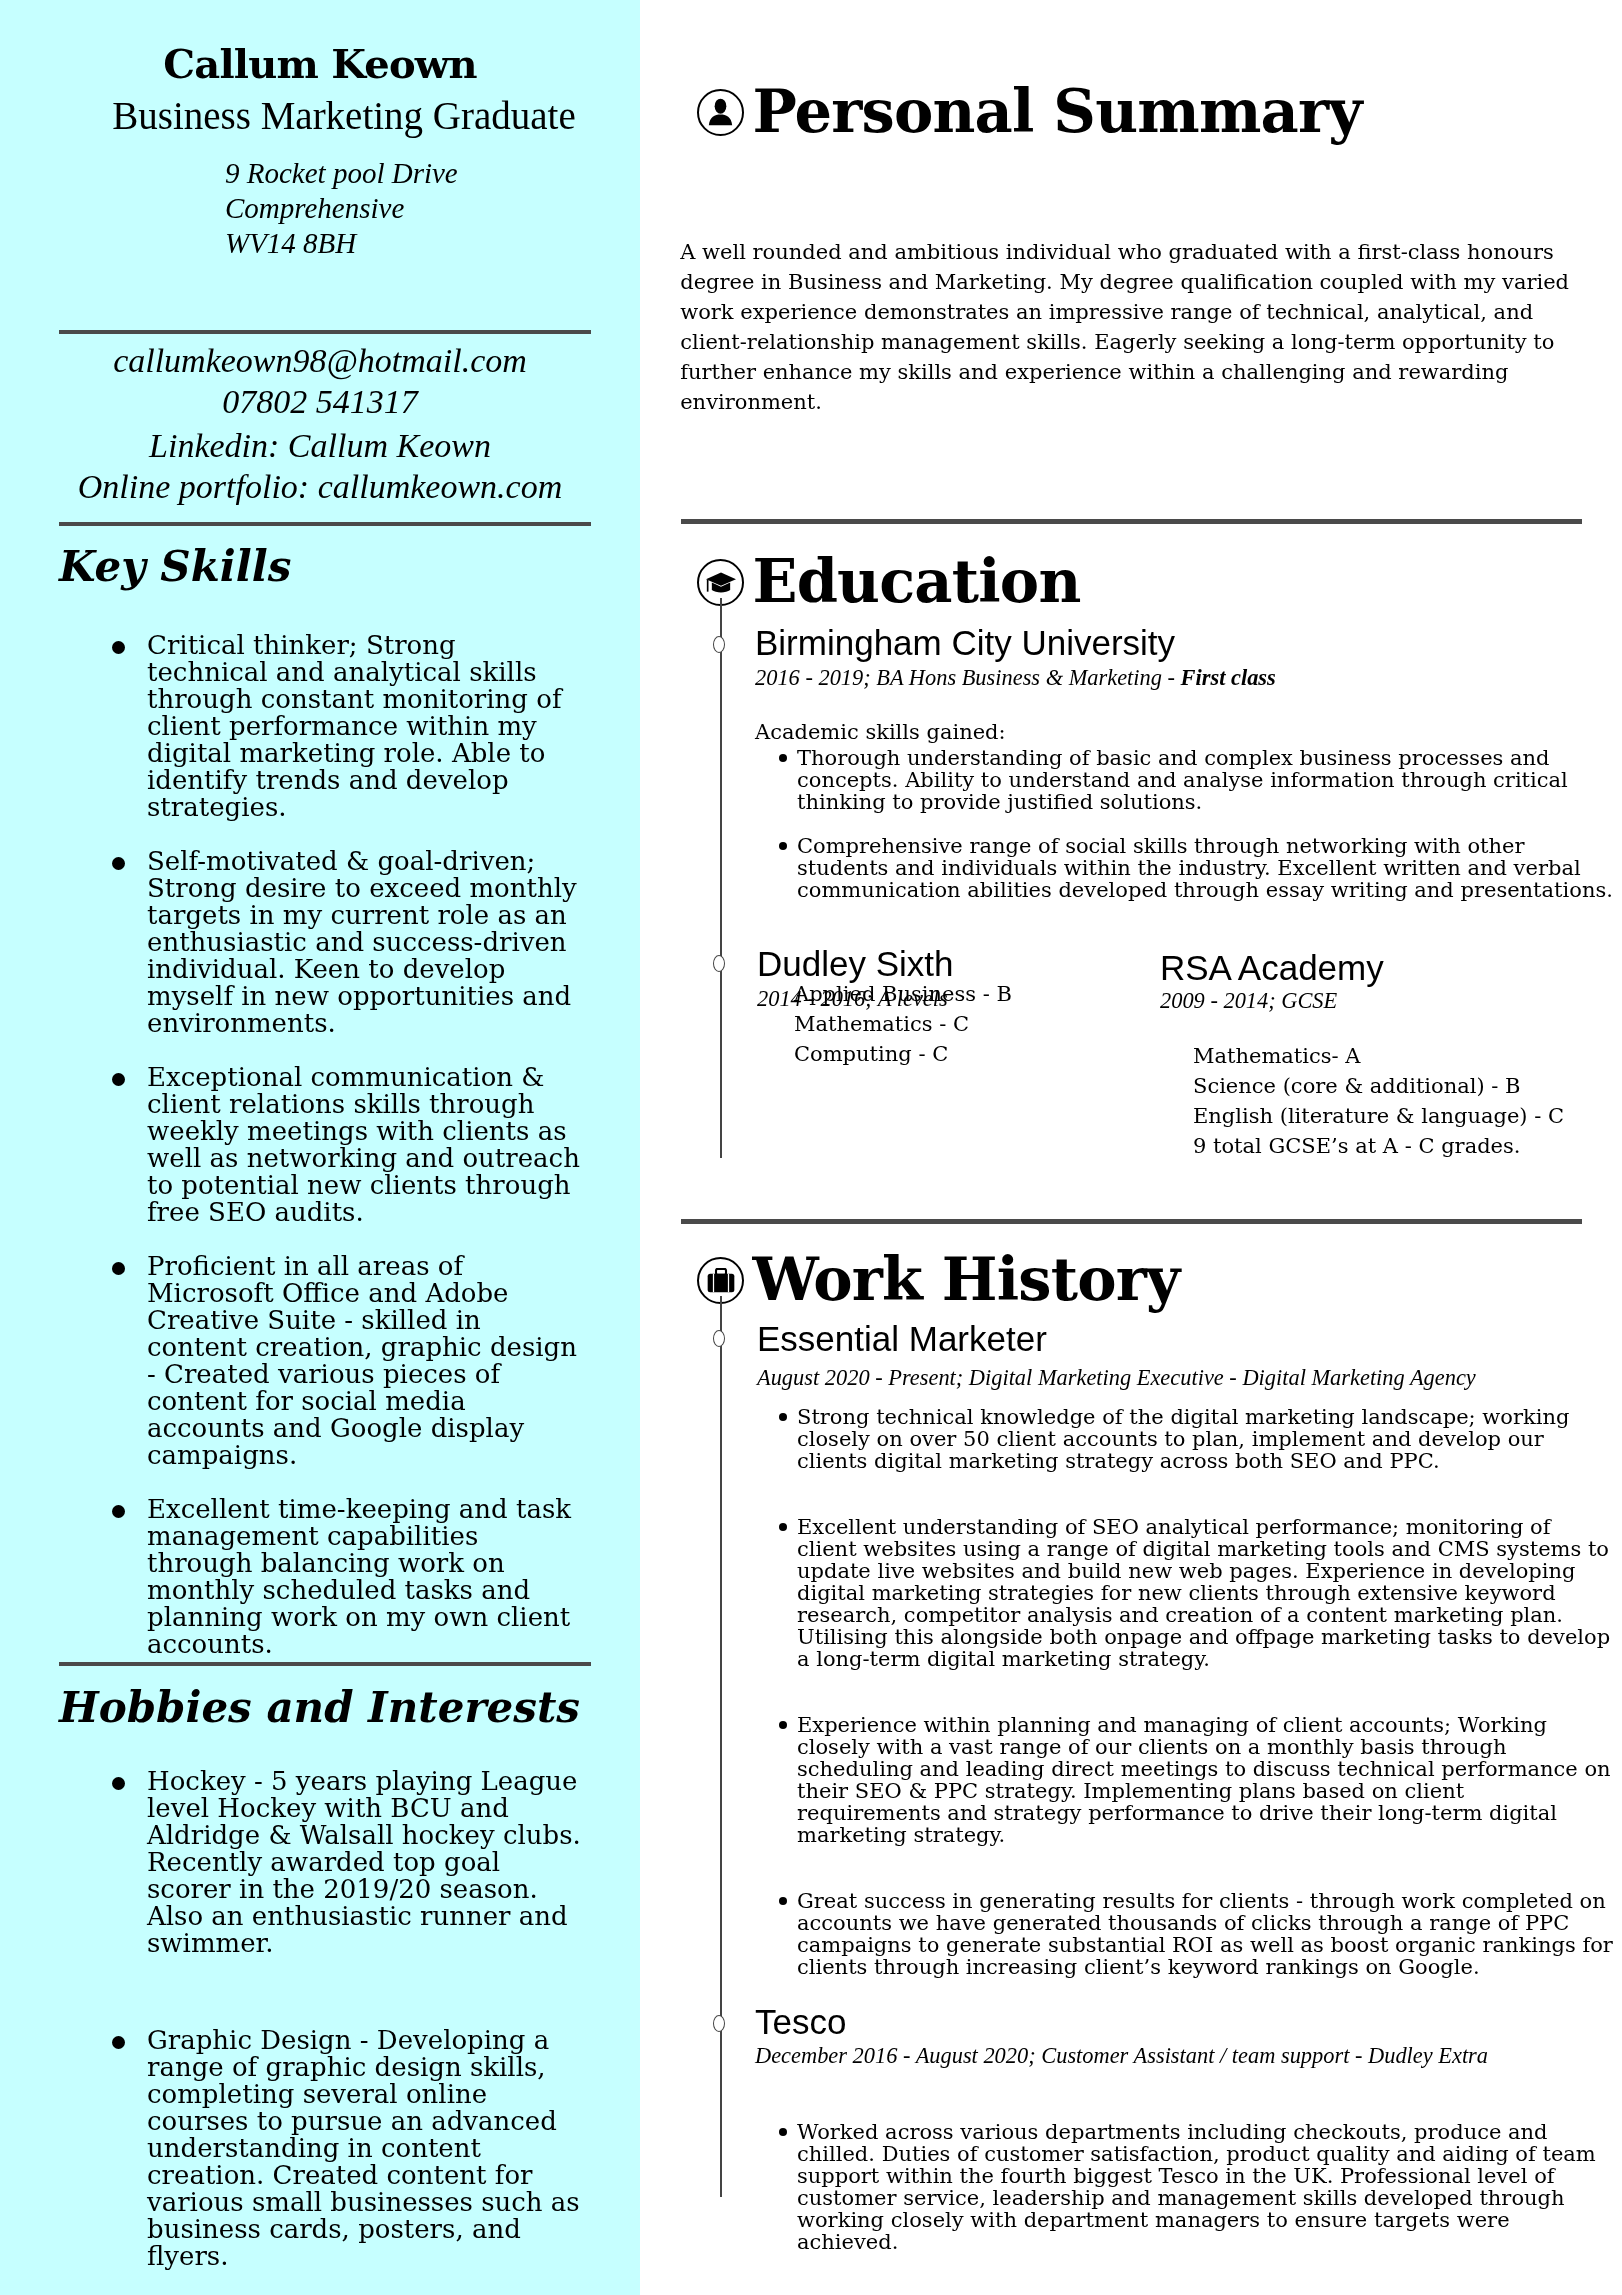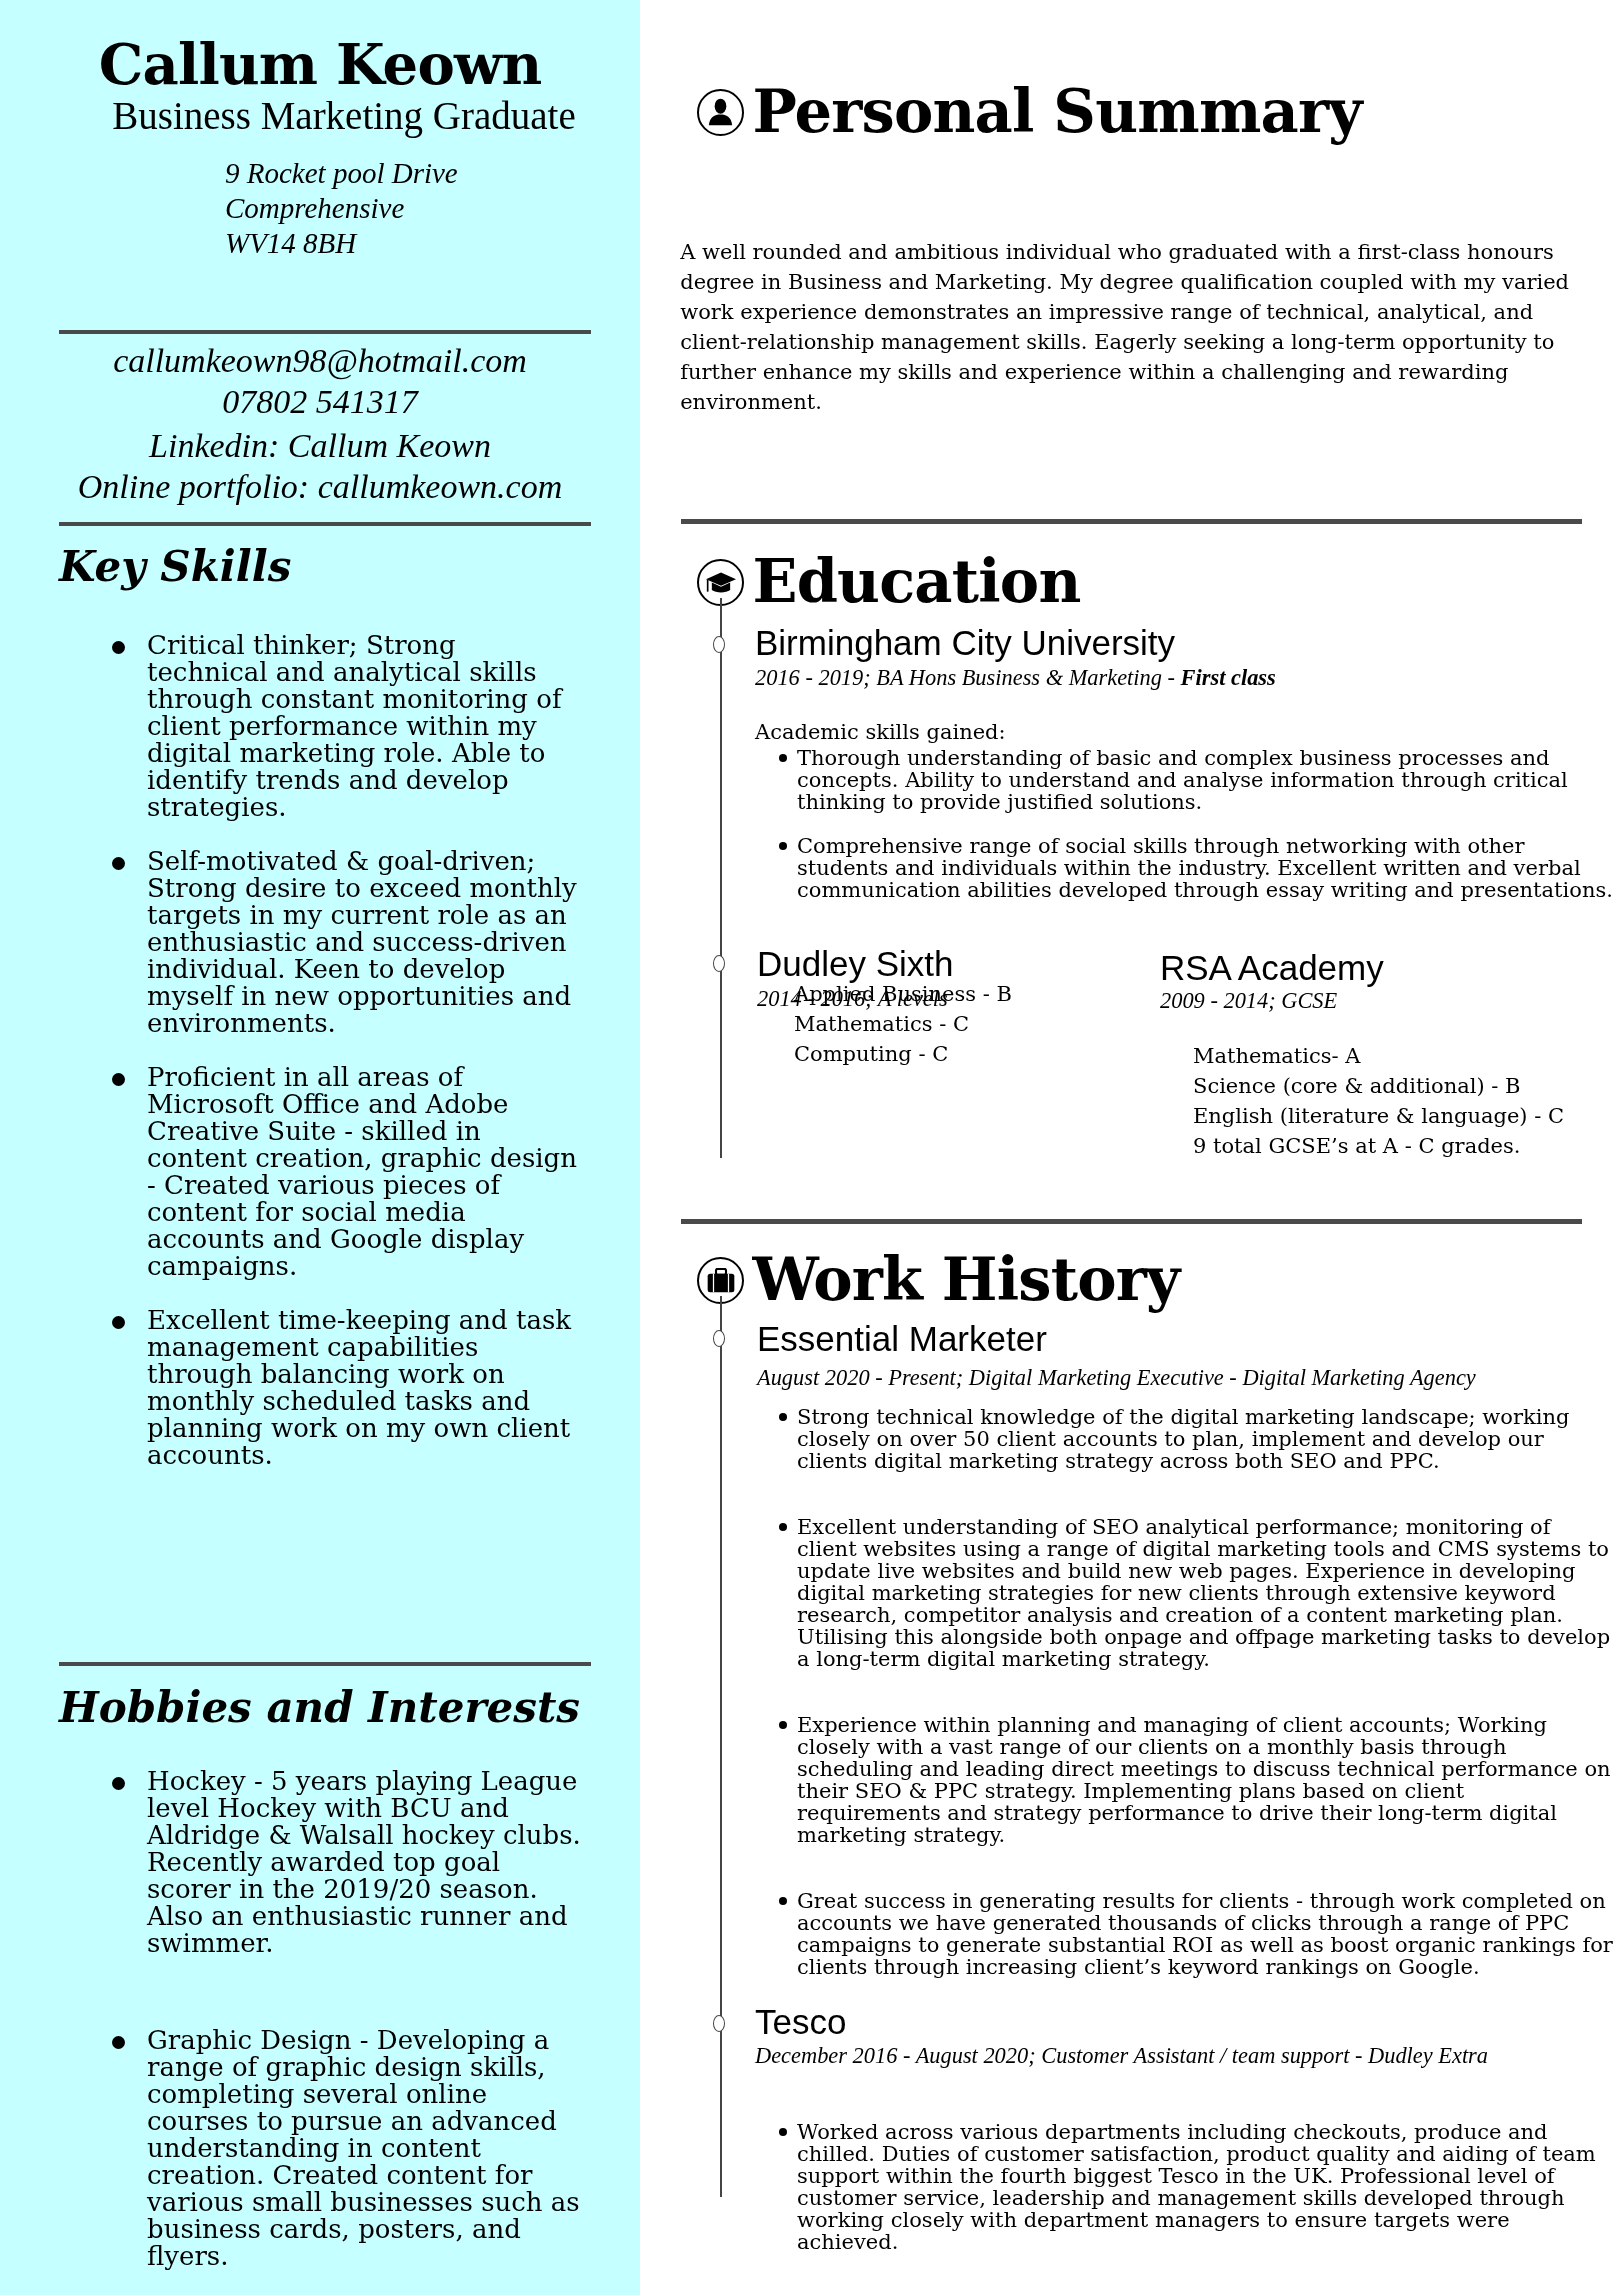--- a/index.html
+++ b/index.html
@@ -7,21 +7,21 @@
     width: 1623px; height: 2295px; position: relative; overflow: hidden;
     background: #ffffff; color: #000;
     font-family: "DejaVu Serif", "Liberation Serif", serif;
   }
   .sidebar {
     position: absolute; left: 0; top: 0; width: 640px; height: 2295px;
     background: #c6ffff;
   }
   .name {
     position: absolute; left: 0; width: 640px; top: 32px; text-align: center;
-    font-family: "DejaVu Serif", serif; font-weight: bold; font-size: 56px; line-height: 64px;
+    font-family: "DejaVu Serif", serif; font-weight: bold; font-size: 40px; line-height: 64px;
     letter-spacing: -0.8px;
   }
   .subtitle {
     position: absolute; left: 0; width: 640px; top: 93px; text-align: center;
     font-family: "Liberation Serif", serif; font-size: 39px; line-height: 46px; padding-left: 24px;
   }
   .address {
     position: absolute; left: 225px; top: 156px;
     font-family: "Liberation Serif", serif; font-style: italic; font-size: 29px; line-height: 35px;
   }
@@ -102,20 +102,21 @@
     <div>07802 541317</div>
     <div style="margin-top:3.4px;">Linkedin: Callum Keown</div>
     <div>Online portfolio: callumkeown.com</div>
   </div>
   <div class="hr-side" style="top:522px;"></div>
 
   <div class="side-heading" style="top:541px;">Key Skills</div>
   <ul class="side-list" style="top:632px;">
     <li style="margin-bottom:27px;"><span class="bullet"></span><span>Critical thinker; Strong technical and analytical skills through constant monitoring of client performance within my digital marketing role. Able to identify trends and develop strategies.</span></li>
     <li style="margin-bottom:27px;"><span class="bullet"></span><span>Self-motivated &amp; goal-driven; Strong desire to exceed monthly targets in my current role as an enthusiastic and success-driven individual. Keen to develop myself in new opportunities and environments.</span></li>
+    <li style="margin-bottom:27px;"><span class="bullet"></span><span>Exceptional communication &amp; client relations skills through weekly meetings with clients as well as networking and outreach to potential new clients through free SEO audits.</span></li>
     <li style="margin-bottom:27px;"><span class="bullet"></span><span>Proficient in all areas of Microsoft Office and Adobe Creative Suite - skilled in content creation, graphic design - Created various pieces of content for social media accounts and Google display campaigns.</span></li>
     <li><span class="bullet"></span><span>Excellent time-keeping and task management capabilities through  balancing work on monthly scheduled tasks and planning work on my own client accounts.</span></li>
   </ul>
 
   <div class="hr-side" style="top:1662px;"></div>
   <div class="side-heading" style="top:1682px;">Hobbies and Interests</div>
   <ul class="side-list" style="top:1768px;">
     <li style="margin-bottom:70px;"><span class="bullet"></span><span>Hockey - 5 years playing League level Hockey with BCU and Aldridge &amp; Walsall hockey clubs. Recently awarded top goal scorer in the 2019/20 season. Also an enthusiastic runner and swimmer.</span></li>
     <li><span class="bullet"></span><span>Graphic Design - Developing a range of graphic design skills, completing several online courses to pursue an advanced understanding in content creation. Created content for various small businesses such as business cards, posters, and flyers.</span></li>
   </ul>

